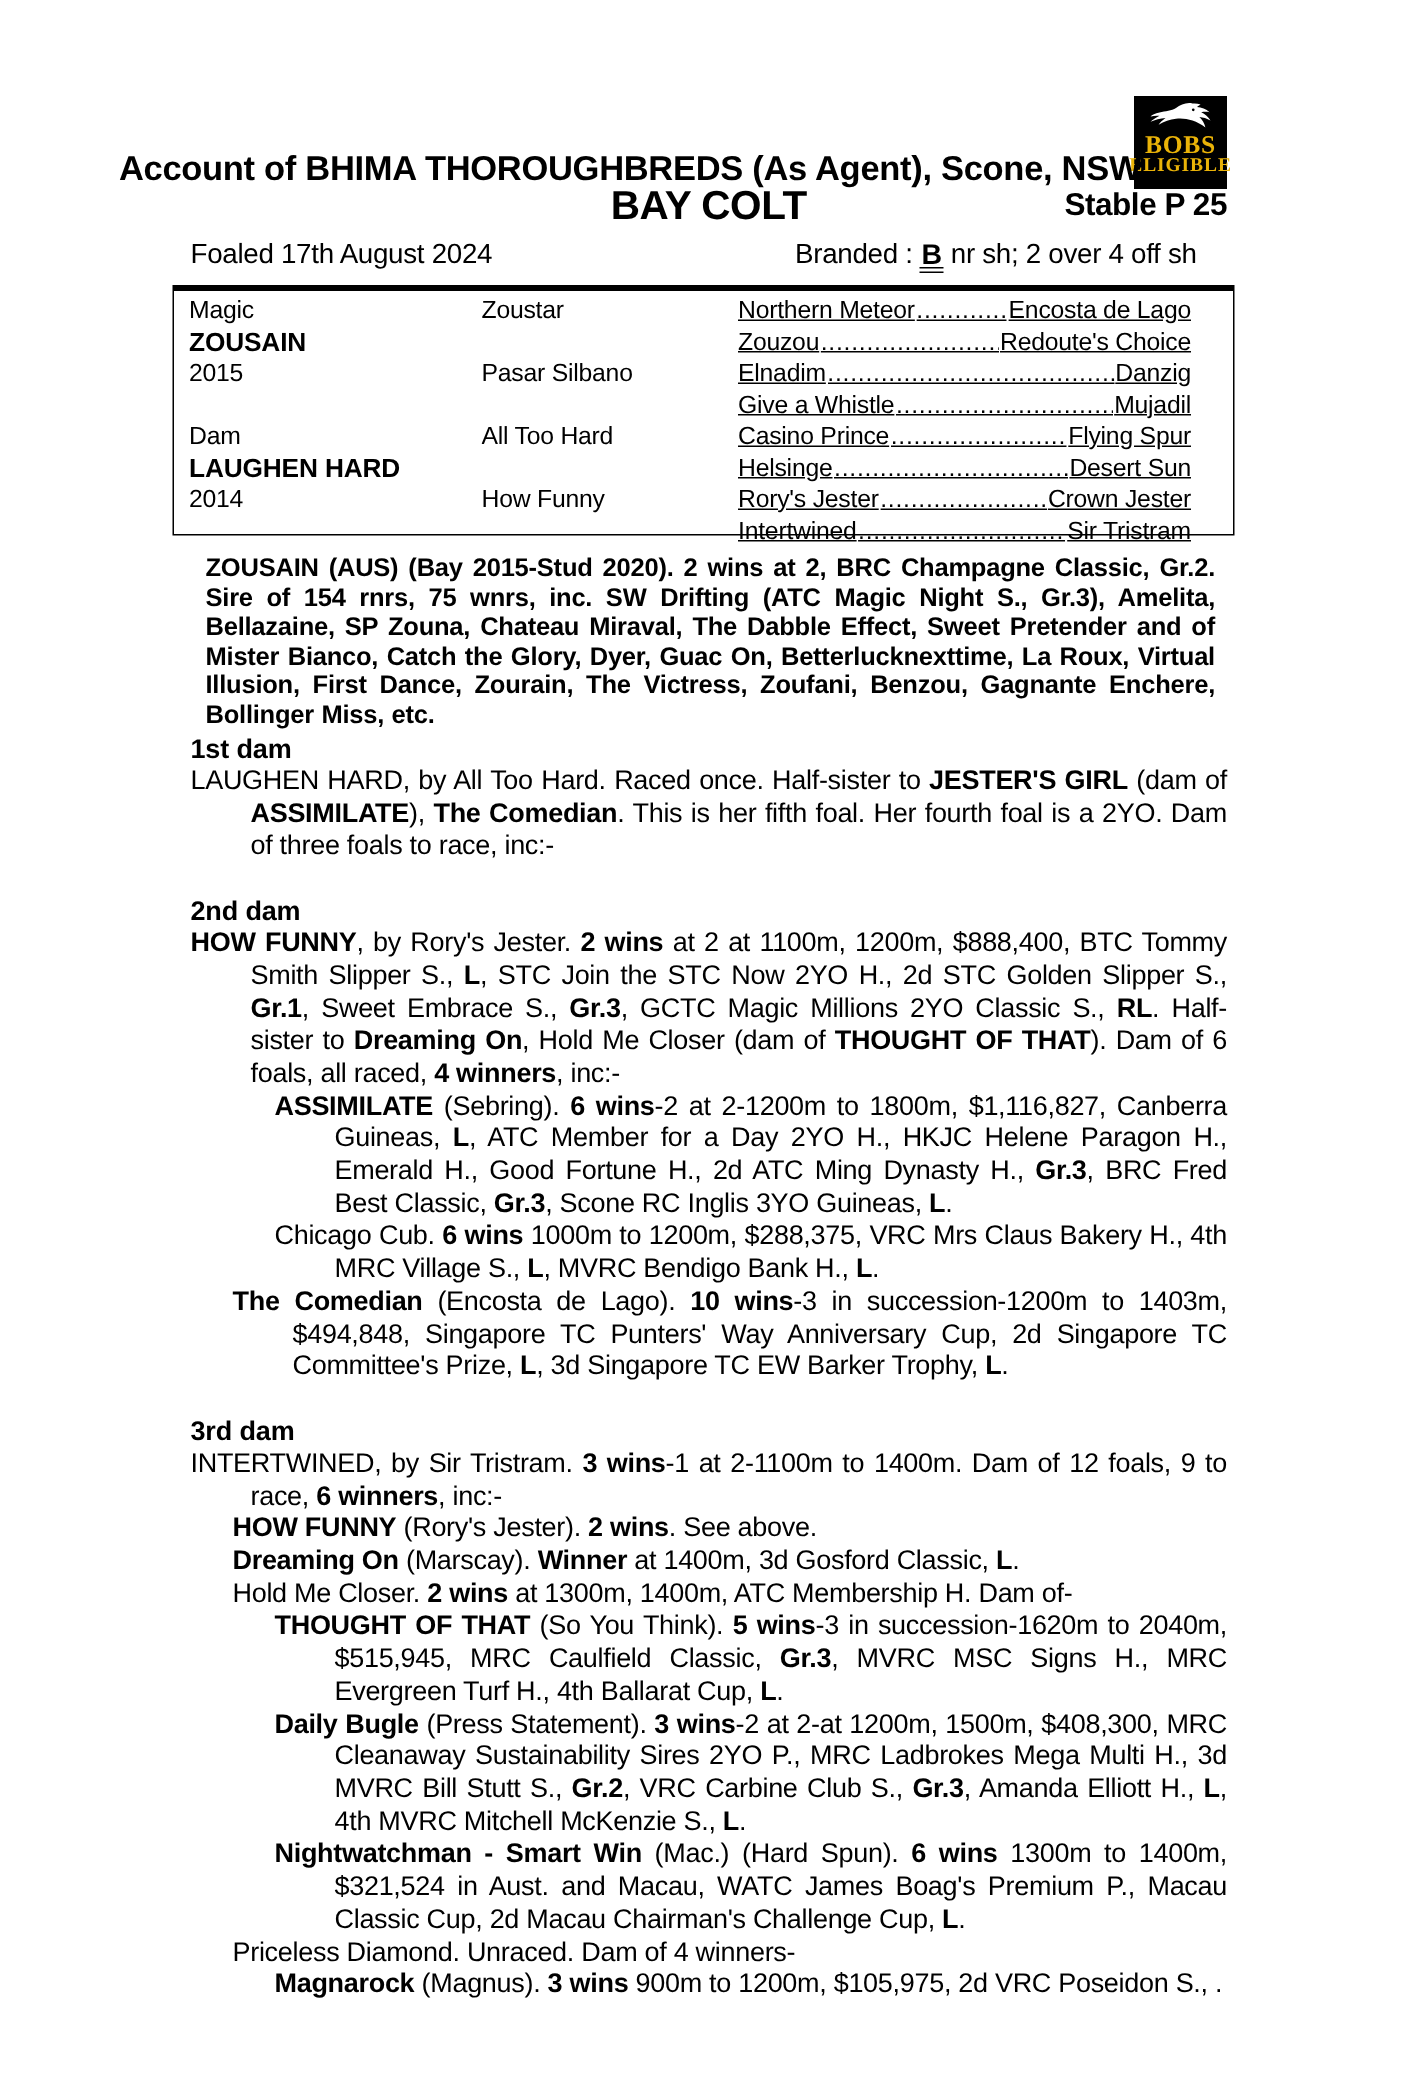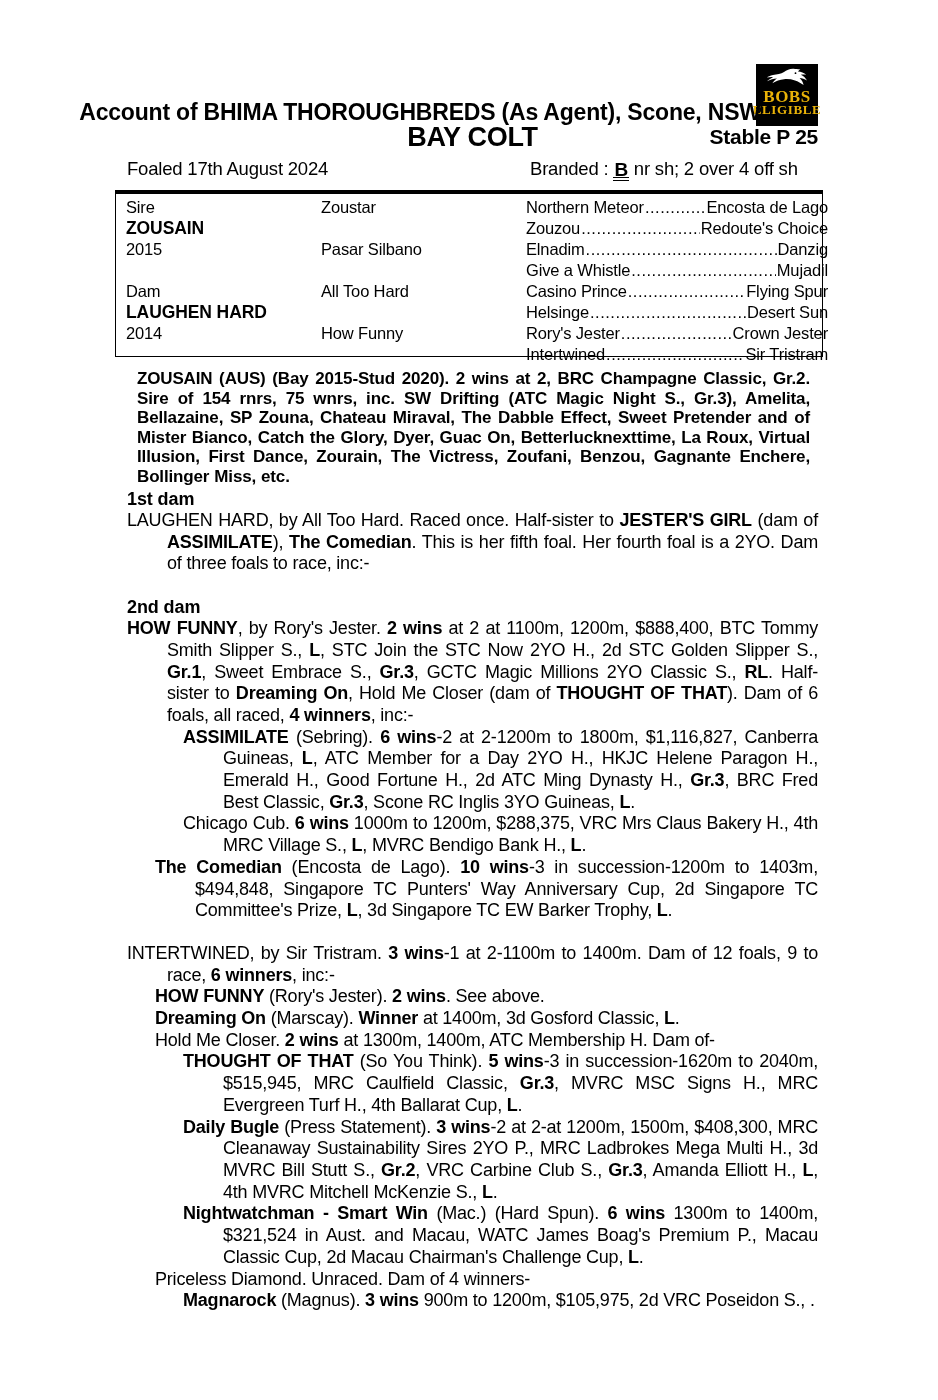--- a/index.html
+++ b/index.html
@@ -166,21 +166,21 @@
     border-right: 1.5px solid #000;
     border-bottom: 1.5px solid #000;
   }
   .ped-inner {
     position: relative;
     width: 100%;
     height: 100%;
   }
   .ped-col1 { position: absolute; left: 10px;  top: 3px; width: 205px; }
   .ped-col2 { position: absolute; left: 205px; top: 3px; width: 180px; }
-  .ped-col3 { position: absolute; left: 410px; top: 3px; width: 302px; }
+  .ped-col3 { position: absolute; left: 376px; top: 3px; width: 302px; text-decoration: underline; }
 
   .ped-line {
     font-size: 16.5px;
     line-height: 21px;
     height: 21px;
     letter-spacing: -0.15px;
     white-space: nowrap;
     overflow: hidden;
   }
   .ped-line.b {
@@ -283,21 +283,21 @@
 
     <div class="subrow">
       <div class="foaled">Foaled 17th August 2024</div>
       <div class="branded"><span>Branded : </span><span class="brand-sym">B</span><span> nr sh; 2 over 4 off sh</span></div>
     </div>
   </div>
 
   <div class="ped-table">
     <div class="ped-inner">
       <div class="ped-col1">
-          <div class="ped-line">Sire</div>
+          <div class="ped-line">Magic</div>
           <div class="ped-line b">ZOUSAIN</div>
           <div class="ped-line">2015</div>
           <div class="ped-line sp">&nbsp;</div>
           <div class="ped-line">Dam</div>
           <div class="ped-line b">LAUGHEN HARD</div>
           <div class="ped-line">2014</div>
           <div class="ped-line sp">&nbsp;</div>
         </div>
       <div class="ped-col2">
           <div class="ped-line">Zoustar</div>
@@ -359,20 +359,21 @@
   <div class="narrative">
       <div class="dam-head">1st dam</div>
       <p class="e lv0">LAUGHEN HARD, by All Too Hard. Raced once. Half-sister to <b>JESTER'S GIRL</b> (dam of <b>ASSIMILATE</b>), <b>The Comedian</b>. This is her fifth foal. Her fourth foal is a 2YO. Dam of three foals to race, inc:-</p>
       <div class="sec-gap"></div>
       <div class="dam-head">2nd dam</div>
       <p class="e lv0"><b>HOW FUNNY</b>, by Rory's Jester. <b>2 wins</b> at 2 at 1100m, 1200m, $888,400, BTC Tommy Smith Slipper S., <b>L</b>, STC Join the STC Now 2YO H., 2d STC Golden Slipper S., <b>Gr.1</b>, Sweet Embrace S., <b>Gr.3</b>, GCTC Magic Millions 2YO Classic S., <b>RL</b>. Half-sister to <b>Dreaming On</b>, Hold Me Closer (dam of <b>THOUGHT OF THAT</b>). Dam of 6 foals, all raced, <b>4 winners</b>, inc:-</p>
       <p class="e lv2"><b>ASSIMILATE</b> (Sebring). <b>6 wins</b>-2 at 2-1200m to 1800m, $1,116,827, Canberra Guineas, <b>L</b>, ATC Member for a Day 2YO H., HKJC Helene Paragon H., Emerald H., Good Fortune H., 2d ATC Ming Dynasty H., <b>Gr.3</b>, BRC Fred Best Classic, <b>Gr.3</b>, Scone RC Inglis 3YO Guineas, <b>L</b>.</p>
       <p class="e lv2">Chicago Cub. <b>6 wins</b> 1000m to 1200m, $288,375, VRC Mrs Claus Bakery H., 4th MRC Village S., <b>L</b>, MVRC Bendigo Bank H., <b>L</b>.</p>
       <p class="e lv1"><b>The Comedian</b> (Encosta de Lago). <b>10 wins</b>-3 in succession-1200m to 1403m, $494,848, Singapore TC Punters' Way Anniversary Cup, 2d Singapore TC Committee's Prize, <b>L</b>, 3d Singapore TC EW Barker Trophy, <b>L</b>.</p>
       <div class="sec-gap"></div>
+      <div class="dam-head">3rd dam</div>
       <p class="e lv0">INTERTWINED, by Sir Tristram. <b>3 wins</b>-1 at 2-1100m to 1400m. Dam of 12 foals, 9 to race, <b>6 winners</b>, inc:-</p>
       <p class="e lv1"><b>HOW FUNNY</b> (Rory's Jester). <b>2 wins</b>. See above.</p>
       <p class="e lv1"><b>Dreaming On</b> (Marscay). <b>Winner</b> at 1400m, 3d Gosford Classic, <b>L</b>.</p>
       <p class="e lv1">Hold Me Closer. <b>2 wins</b> at 1300m, 1400m, ATC Membership H. Dam of-</p>
       <p class="e lv2"><b>THOUGHT OF THAT</b> (So You Think). <b>5 wins</b>-3 in succession-1620m to 2040m, $515,945, MRC Caulfield Classic, <b>Gr.3</b>, MVRC MSC Signs H., MRC Evergreen Turf H., 4th Ballarat Cup, <b>L</b>.</p>
       <p class="e lv2"><b>Daily Bugle</b> (Press Statement). <b>3 wins</b>-2 at 2-at 1200m, 1500m, $408,300, MRC Cleanaway Sustainability Sires 2YO P., MRC Ladbrokes Mega Multi H., 3d MVRC Bill Stutt S., <b>Gr.2</b>, VRC Carbine Club S., <b>Gr.3</b>, Amanda Elliott H., <b>L</b>, 4th MVRC Mitchell McKenzie S., <b>L</b>.</p>
       <p class="e lv2"><b>Nightwatchman - Smart Win</b> (Mac.) (Hard Spun). <b>6 wins</b> 1300m to 1400m, $321,524 in Aust. and Macau, WATC James Boag's Premium P., Macau Classic Cup, 2d Macau Chairman's Challenge Cup, <b>L</b>.</p>
       <p class="e lv1">Priceless Diamond. Unraced. Dam of 4 winners-</p>
       <p class="e lv2"><b>Magnarock</b> (Magnus). <b>3 wins</b> 900m to 1200m, $105,975, 2d VRC Poseidon S., .</p>
     </div>

